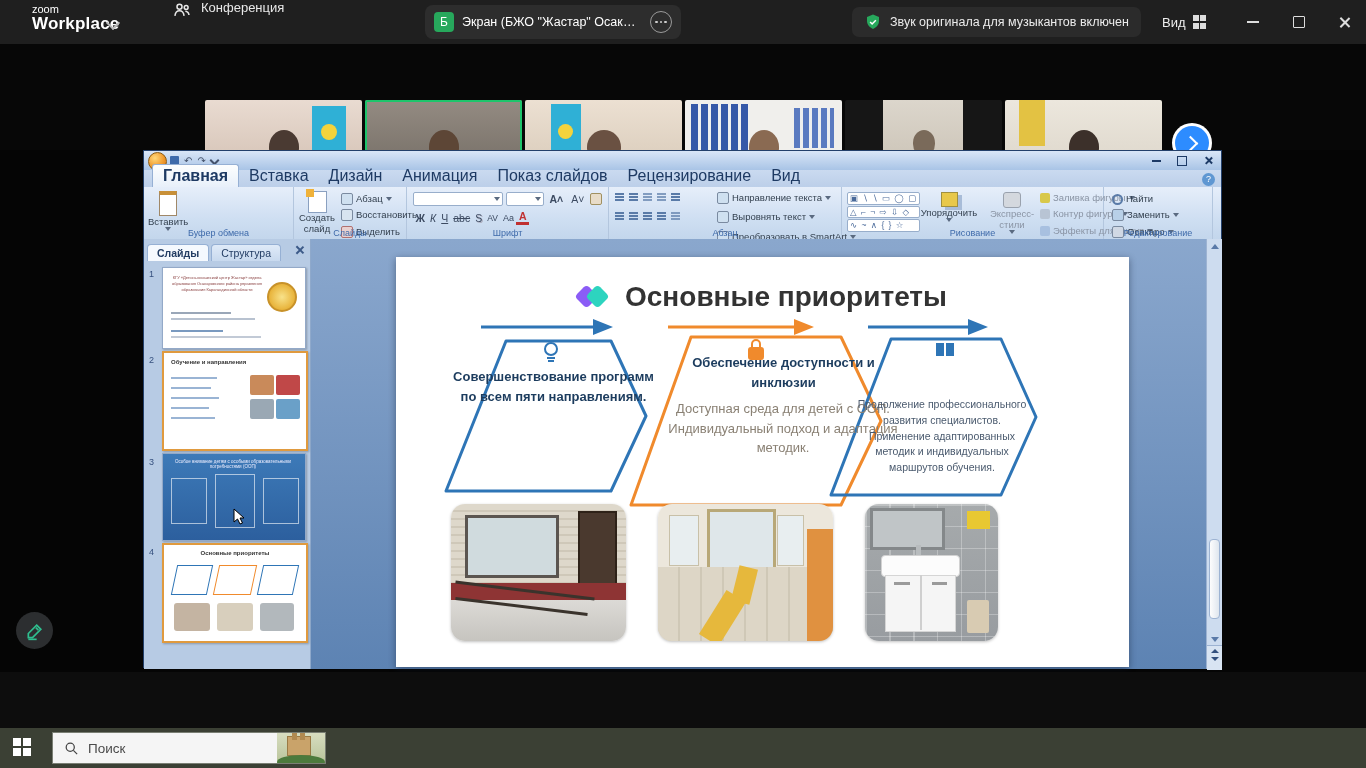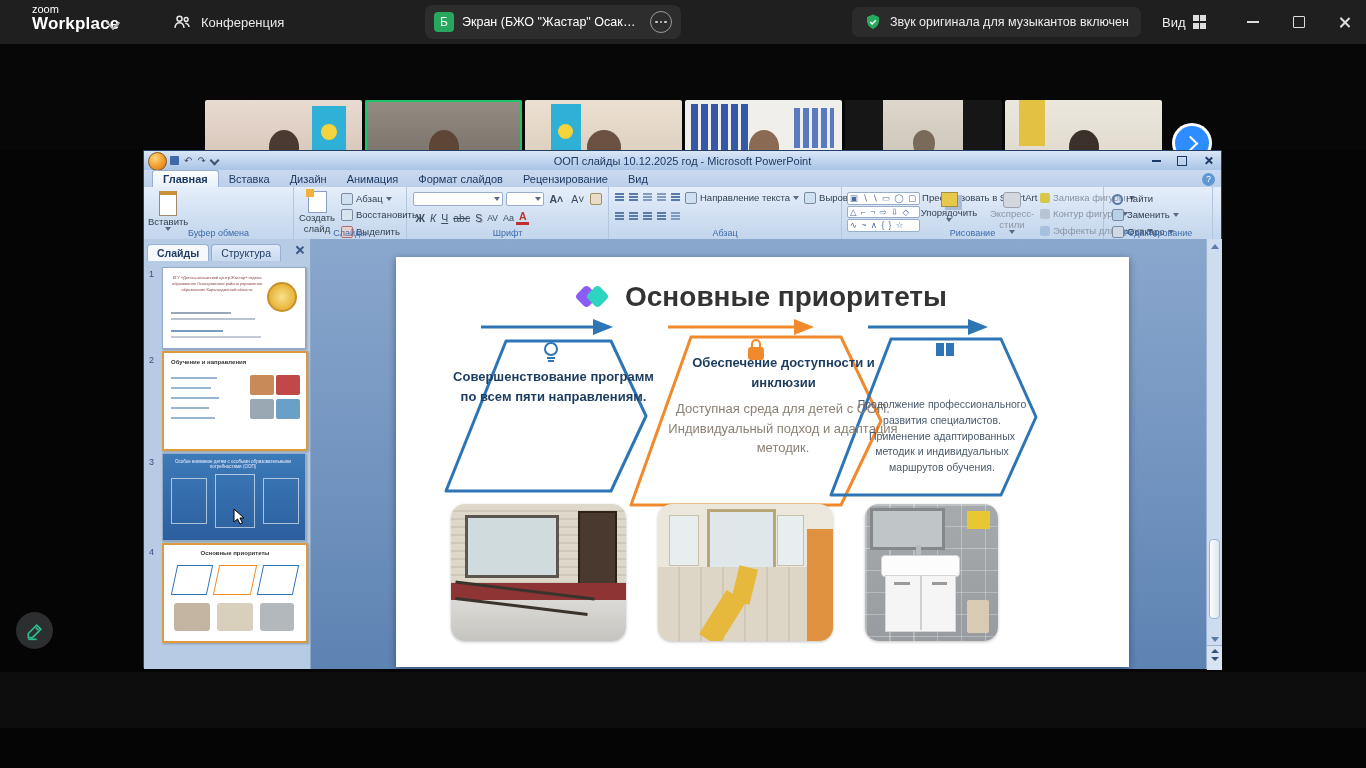--- a/index.html
+++ b/index.html
@@ -4,21 +4,21 @@
 <style>
   html,body{margin:0;padding:0;background:#000}
   .screen{position:relative;width:1366px;height:768px;overflow:hidden;background:#050505;font-family:"Liberation Sans",sans-serif;-webkit-font-smoothing:antialiased}
   .abs{position:absolute}
   
   .topbar{position:absolute;left:0;top:0;width:1366px;height:44px;background:#1f1f1f}
   .zlogo{position:absolute;left:32px;top:4px;color:#fff;line-height:1}
   .zlogo .l1{font-size:11px;display:block}
   .zlogo .l2{font-size:17px;font-weight:700;letter-spacing:.2px;display:block}
   .caret-dn{width:8px;height:8px;border-left:2px solid #bbb;border-bottom:2px solid #bbb;transform:rotate(-45deg);display:inline-block}
-  .tabconf{position:absolute;left:172px;top:0;height:44px;display:flex;align-items:center;gap:9px;color:#e8e8e8;font-size:13px}
+  .tabconf{position:absolute;left:172px;top:0;height:44px;display:flex;align-items:flex-start;gap:9px;color:#e8e8e8;font-size:13px}
   .tabactive{position:absolute;left:425px;top:5px;width:238px;height:34px;background:#2d2d2d;border-radius:8px;display:flex;align-items:center;gap:8px;padding:0 9px;color:#fff;font-size:12.5px}
   .badge-b{width:20px;height:20px;border-radius:4px;background:#27a85c;color:#fff;font-size:12px;display:flex;align-items:center;justify-content:center;flex:0 0 auto}
   .tab-ellipsis{width:20px;height:20px;border-radius:50%;border:1.5px solid #9a9a9a;display:flex;align-items:center;justify-content:center;flex:0 0 auto;margin-left:auto}
   .dots3 i{display:inline-block;width:2.5px;height:2.5px;border-radius:50%;background:#cfcfcf;margin:0 1px}
   .secpill{position:absolute;left:852px;top:7px;height:30px;background:#2b2b2b;border-radius:7px;display:flex;align-items:center;gap:8px;padding:0 12px;color:#ececec;font-size:12.5px}
   .viewbtn{position:absolute;left:1162px;top:7px;height:30px;display:flex;align-items:center;gap:7px;color:#eee;font-size:13px}
   .gridico{display:inline-grid;grid-template-columns:6px 6px;grid-gap:1.5px}
   .gridico i{width:6px;height:6px;background:#ddd}
   .winctl{position:absolute;top:0;height:44px;display:flex;align-items:center;justify-content:center;width:34px}
   .minbar{width:12px;height:2px;background:#ddd}
@@ -46,21 +46,21 @@
   .qat{position:absolute;left:26px;top:2px;display:flex;gap:5px;align-items:center;height:15px}
   .qat .disk{width:9px;height:9px;background:#3e6aaa;border-radius:1px}
   .qat .u{font-size:10px;color:#44526b;line-height:1}
   .pptctl{position:absolute;top:0;height:19px;display:flex;align-items:center;justify-content:center;width:26px}
   .pminbar{width:9px;height:2px;background:#1d3a66}
   .pmaxbox{width:8px;height:8px;border:1.2px solid #1d3a66}
   .pclosex{position:relative;width:9px;height:9px}
   .pclosex::before,.pclosex::after{content:"";position:absolute;left:4px;top:0;width:1.5px;height:9px;background:#1d3a66}
   .pclosex::before{transform:rotate(45deg)}.pclosex::after{transform:rotate(-45deg)}
   .ppt-tabs{position:absolute;left:0;top:19px;width:100%;height:17px;background:linear-gradient(#cadaf0,#bccfe9);display:flex;align-items:flex-end;padding-left:8px;box-sizing:border-box}
-  .ptab{font-size:11px;color:#1e3a63;padding:2px 10px 2px;white-space:nowrap}
+  .ptab{font-size:16px;color:#1e3a63;padding:2px 10px 2px;white-space:nowrap}
   .ptab.on{background:linear-gradient(#fdfefe,#e8f0fa);border:1px solid #96b0d4;border-bottom:none;border-radius:3px 3px 0 0;font-weight:bold}
   .helpdot{position:absolute;right:6px;top:3px;width:13px;height:13px;border-radius:50%;background:#5f97d2;color:#fff;font-size:9px;text-align:center;line-height:13px}
   .ribbon{position:absolute;left:0;top:36px;width:100%;height:52px;background:linear-gradient(#e6eefa,#cfdff2 60%,#c3d6ec);border-bottom:1px solid #8fa9cb;display:flex}
   .rgroup{position:relative;height:100%;border-right:1px solid #b3c6de;box-sizing:border-box}
   .rgl{position:absolute;left:0;right:0;bottom:1px;text-align:center;font-size:9px;color:#3e6aaa}
   .rsm{font-size:9.5px;color:#33404f;white-space:nowrap;display:flex;align-items:center;gap:3px;line-height:1.5}
   .rbig{display:flex;flex-direction:column;align-items:center;font-size:9.5px;color:#33404f;text-align:center}
   .tri{display:inline-block;width:0;height:0;border-left:3px solid transparent;border-right:3px solid transparent;border-top:4px solid #5a6a80}
   .mic-ic{width:10px;height:10px;border-radius:2px;display:inline-block}
   .combo{background:#fff;border:1px solid #98aecb;height:12px;border-radius:2px;display:inline-flex;align-items:center;justify-content:flex-end;padding-right:2px}
@@ -271,38 +271,37 @@
   <div class="ppt">
 
     <div class="ppt-title">
       <span class="officebtn"></span>
       <span class="qat">
         <span class="disk"></span>
         <span class="u">↶</span>
         <span class="u">↷</span>
         <span class="caret-dn" style="border-color:#44526b;width:5px;height:5px"></span>
       </span>
-      <span class="ttl">ООП слайды  10.12.2025 год - Microsoft PowerPoint</span>
       <div class="pptctl" style="right:52px">
           <span class="pminbar"></span>
         </div>
       <div class="pptctl" style="right:26px">
           <span class="pmaxbox"></span>
         </div>
       <div class="pptctl" style="right:0">
           <span class="pclosex"></span>
         </div>
     </div>
 
     <div class="ppt-tabs">
       <span class="ptab on">Главная</span>
       <span class="ptab">Вставка</span>
       <span class="ptab">Дизайн</span>
       <span class="ptab">Анимация</span>
-      <span class="ptab">Формат слайдов</span>
+      <span class="ptab">Показ слайдов</span>
       <span class="ptab">Рецензирование</span>
       <span class="ptab">Вид</span>
       <span class="helpdot">?</span>
     </div>
 
     <div class="ribbon">
 
       <div class="rgroup" style="width:150px">
         <div class="rbig" style="position:absolute;left:4px;top:4px">
           <span style="width:16px;height:20px;background:#fff;border:1px solid #a08868;border-top:4px solid #c89038;display:inline-block"></span>
@@ -370,21 +369,21 @@
             <span class="alico" style="opacity:.7"></span>
           <span class="alico"></span>
         </div>
         <div style="position:absolute;left:6px;top:25px;display:flex;gap:5px">
           <span class="alico"></span>
             <span class="alico"></span>
           <span class="alico"></span>
             <span class="alico"></span>
           <span class="alico" style="opacity:.7"></span>
         </div>
-        <div style="position:absolute;left:76px;top:4px;display:flex;flex-direction:row;gap:5px">
+        <div style="position:absolute;left:108px;top:4px;display:flex;flex-direction:column;gap:5px">
           <span class="rsm">
               <span class="mic-ic" style="background:#cfe0f0;border:1px solid #7a8aa0"></span>
               <span>Направление текста</span>
               <span class="tri"></span>
             </span>
           <span class="rsm">
               <span class="mic-ic" style="background:#cfe0f0;border:1px solid #7a8aa0"></span>
               <span>Выровнять текст</span>
               <span class="tri"></span>
             </span>
@@ -632,14 +631,38 @@
 
     
 
     
 
     
 
     
   </div>
 
+  <div class="taskbar">
+    <div class="abs" style="left:13px;top:10px">
+      <span class="winlogo">
+          <i></i>
+          <i></i>
+          <i></i>
+          <i></i>
+        </span>
+    </div>
+    <div class="searchbox">
+      <svg width="15" height="15" viewBox="0 0 24 24" fill="none" stroke="#444" stroke-width="2">
+          <circle cx="10" cy="10" r="6.5"></circle>
+          <line x1="15" y1="15" x2="21" y2="21"></line>
+        </svg>
+      <span class="ph">Поиск</span>
+      <div class="castle">
+        <div class="abs" style="left:10px;top:3px;width:22px;height:18px;background:#c9a36a;border:1px solid #9a7a44"></div>
+        <div class="abs" style="left:15px;top:0;width:5px;height:7px;background:#b08a50"></div>
+        <div class="abs" style="left:23px;top:0;width:5px;height:7px;background:#b08a50"></div>
+        <div class="abs" style="left:0;bottom:-6px;width:48px;height:14px;border-radius:50%;background:#4c7a3c"></div>
+      </div>
+    </div>
+
+  </div>
 
 </div>
 
 </body></html>

